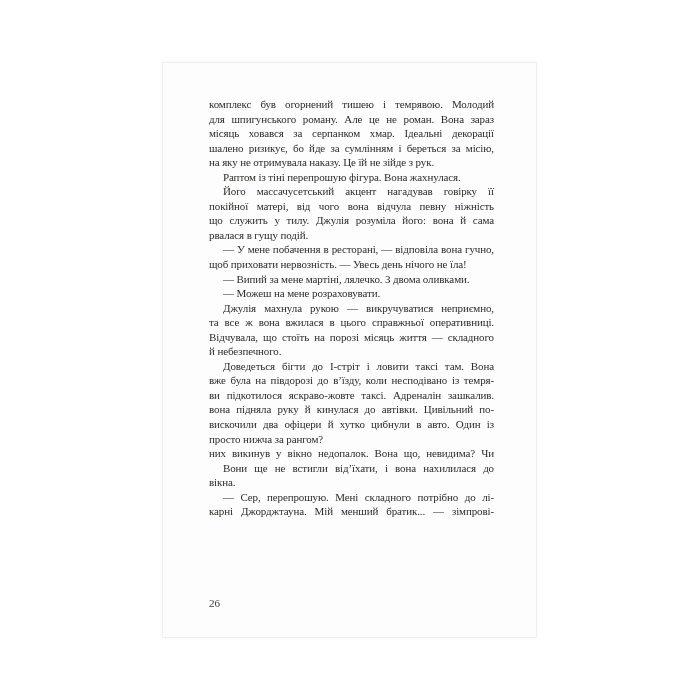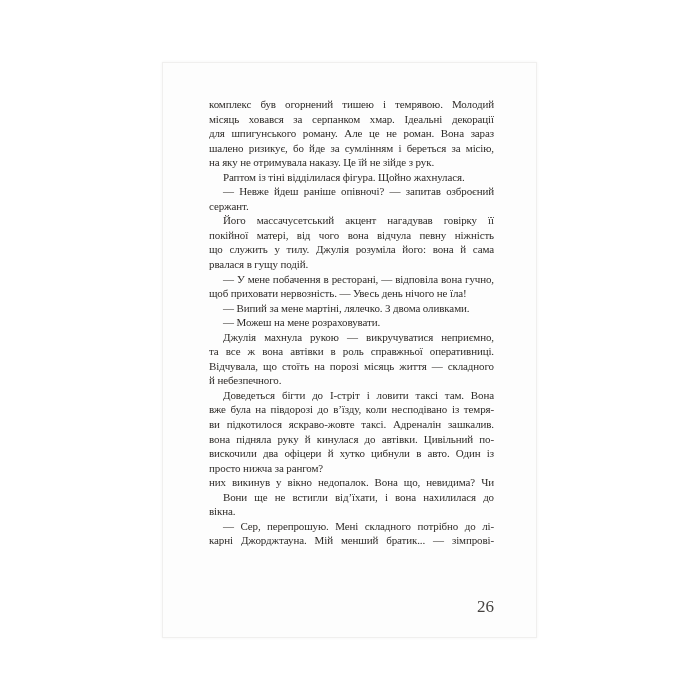--- a/index.html
+++ b/index.html
@@ -46,65 +46,61 @@
     white-space: nowrap;
     overflow: visible;
   }
   .line.last { text-align-last: left; }
   .line.indent { text-indent: 14px; }
   .page-number {
     position: absolute;
     left: 46px;
     top: 534px;
     width: 285px;
-    text-align: right;
+    text-align: left;
     font-family: "Liberation Serif", "DejaVu Serif", serif;
-    font-size: 17px;
+    font-size: 11px;
     color: #454240;
   }
 </style>
 </head>
 <body>
 
 <div class="canvas">
   <div class="book-page">
     <div class="text-block">
         <div class="para">
           <div class="line">комплекс був огорнений тишею і темрявою. Молодий</div>
+          <div class="line">для шпигунського роману. Але це не роман. Вона зараз</div>
           <div class="line">місяць ховався за серпанком хмар. Ідеальні декорації</div>
-          <div class="line">для шпигунського роману. Але це не роман. Вона зараз</div>
           <div class="line">шалено ризикує, бо йде за сумлінням і береться за місію,</div>
           <div class="line last">на яку не отримувала наказу. Це їй не зійде з рук.</div>
         </div>
         <div class="para">
-          <div class="line indent last">Раптом із тіні відділилася фігура. Щойно жахнулася.</div>
-        </div>
-        <div class="para">
-          <div class="line indent">— Невже йдеш раніше опівночі? — запитав озброєний</div>
-          <div class="line last">сержант.</div>
+          <div class="line indent last">Раптом із тіні перепрошую фігура. Вона жахнулася.</div>
         </div>
         <div class="para">
           <div class="line indent">Його массачусетський акцент нагадував говірку її</div>
           <div class="line">покійної матері, від чого вона відчула певну ніжність</div>
           <div class="line">що служить у тилу. Джулія розуміла його: вона й сама</div>
           <div class="line last">рвалася в гущу подій.</div>
         </div>
         <div class="para">
           <div class="line indent">— У мене побачення в ресторані, — відповіла вона гучно,</div>
           <div class="line last">щоб приховати нервозність. — Увесь день нічого не їла!</div>
         </div>
         <div class="para">
           <div class="line indent last">— Випий за мене мартіні, лялечко. З двома оливками.</div>
         </div>
         <div class="para">
           <div class="line indent last">— Можеш на мене розраховувати.</div>
         </div>
         <div class="para">
           <div class="line indent">Джулія махнула рукою — викручуватися неприємно,</div>
-          <div class="line">та все ж вона автівки в роль справжньої оперативниці.</div>
+          <div class="line">та все ж вона вжилася в цього справжньої оперативниці.</div>
           <div class="line">Відчувала, що стоїть на порозі місяць життя — складного</div>
           <div class="line last">й небезпечного.</div>
         </div>
         <div class="para">
           <div class="line indent">Доведеться бігти до І-стріт і ловити таксі там. Вона</div>
           <div class="line">вже була на півдорозі до в’їзду, коли несподівано із темря-</div>
           <div class="line">ви підкотилося яскраво-жовте таксі. Адреналін зашкалив.</div>
           <div class="line">вона підняла руку й кинулася до автівки. Цивільний по-</div>
           <div class="line">вискочили два офіцери й хутко цибнули в авто. Один із</div>
           <div class="line last">просто нижча за рангом?</div>

